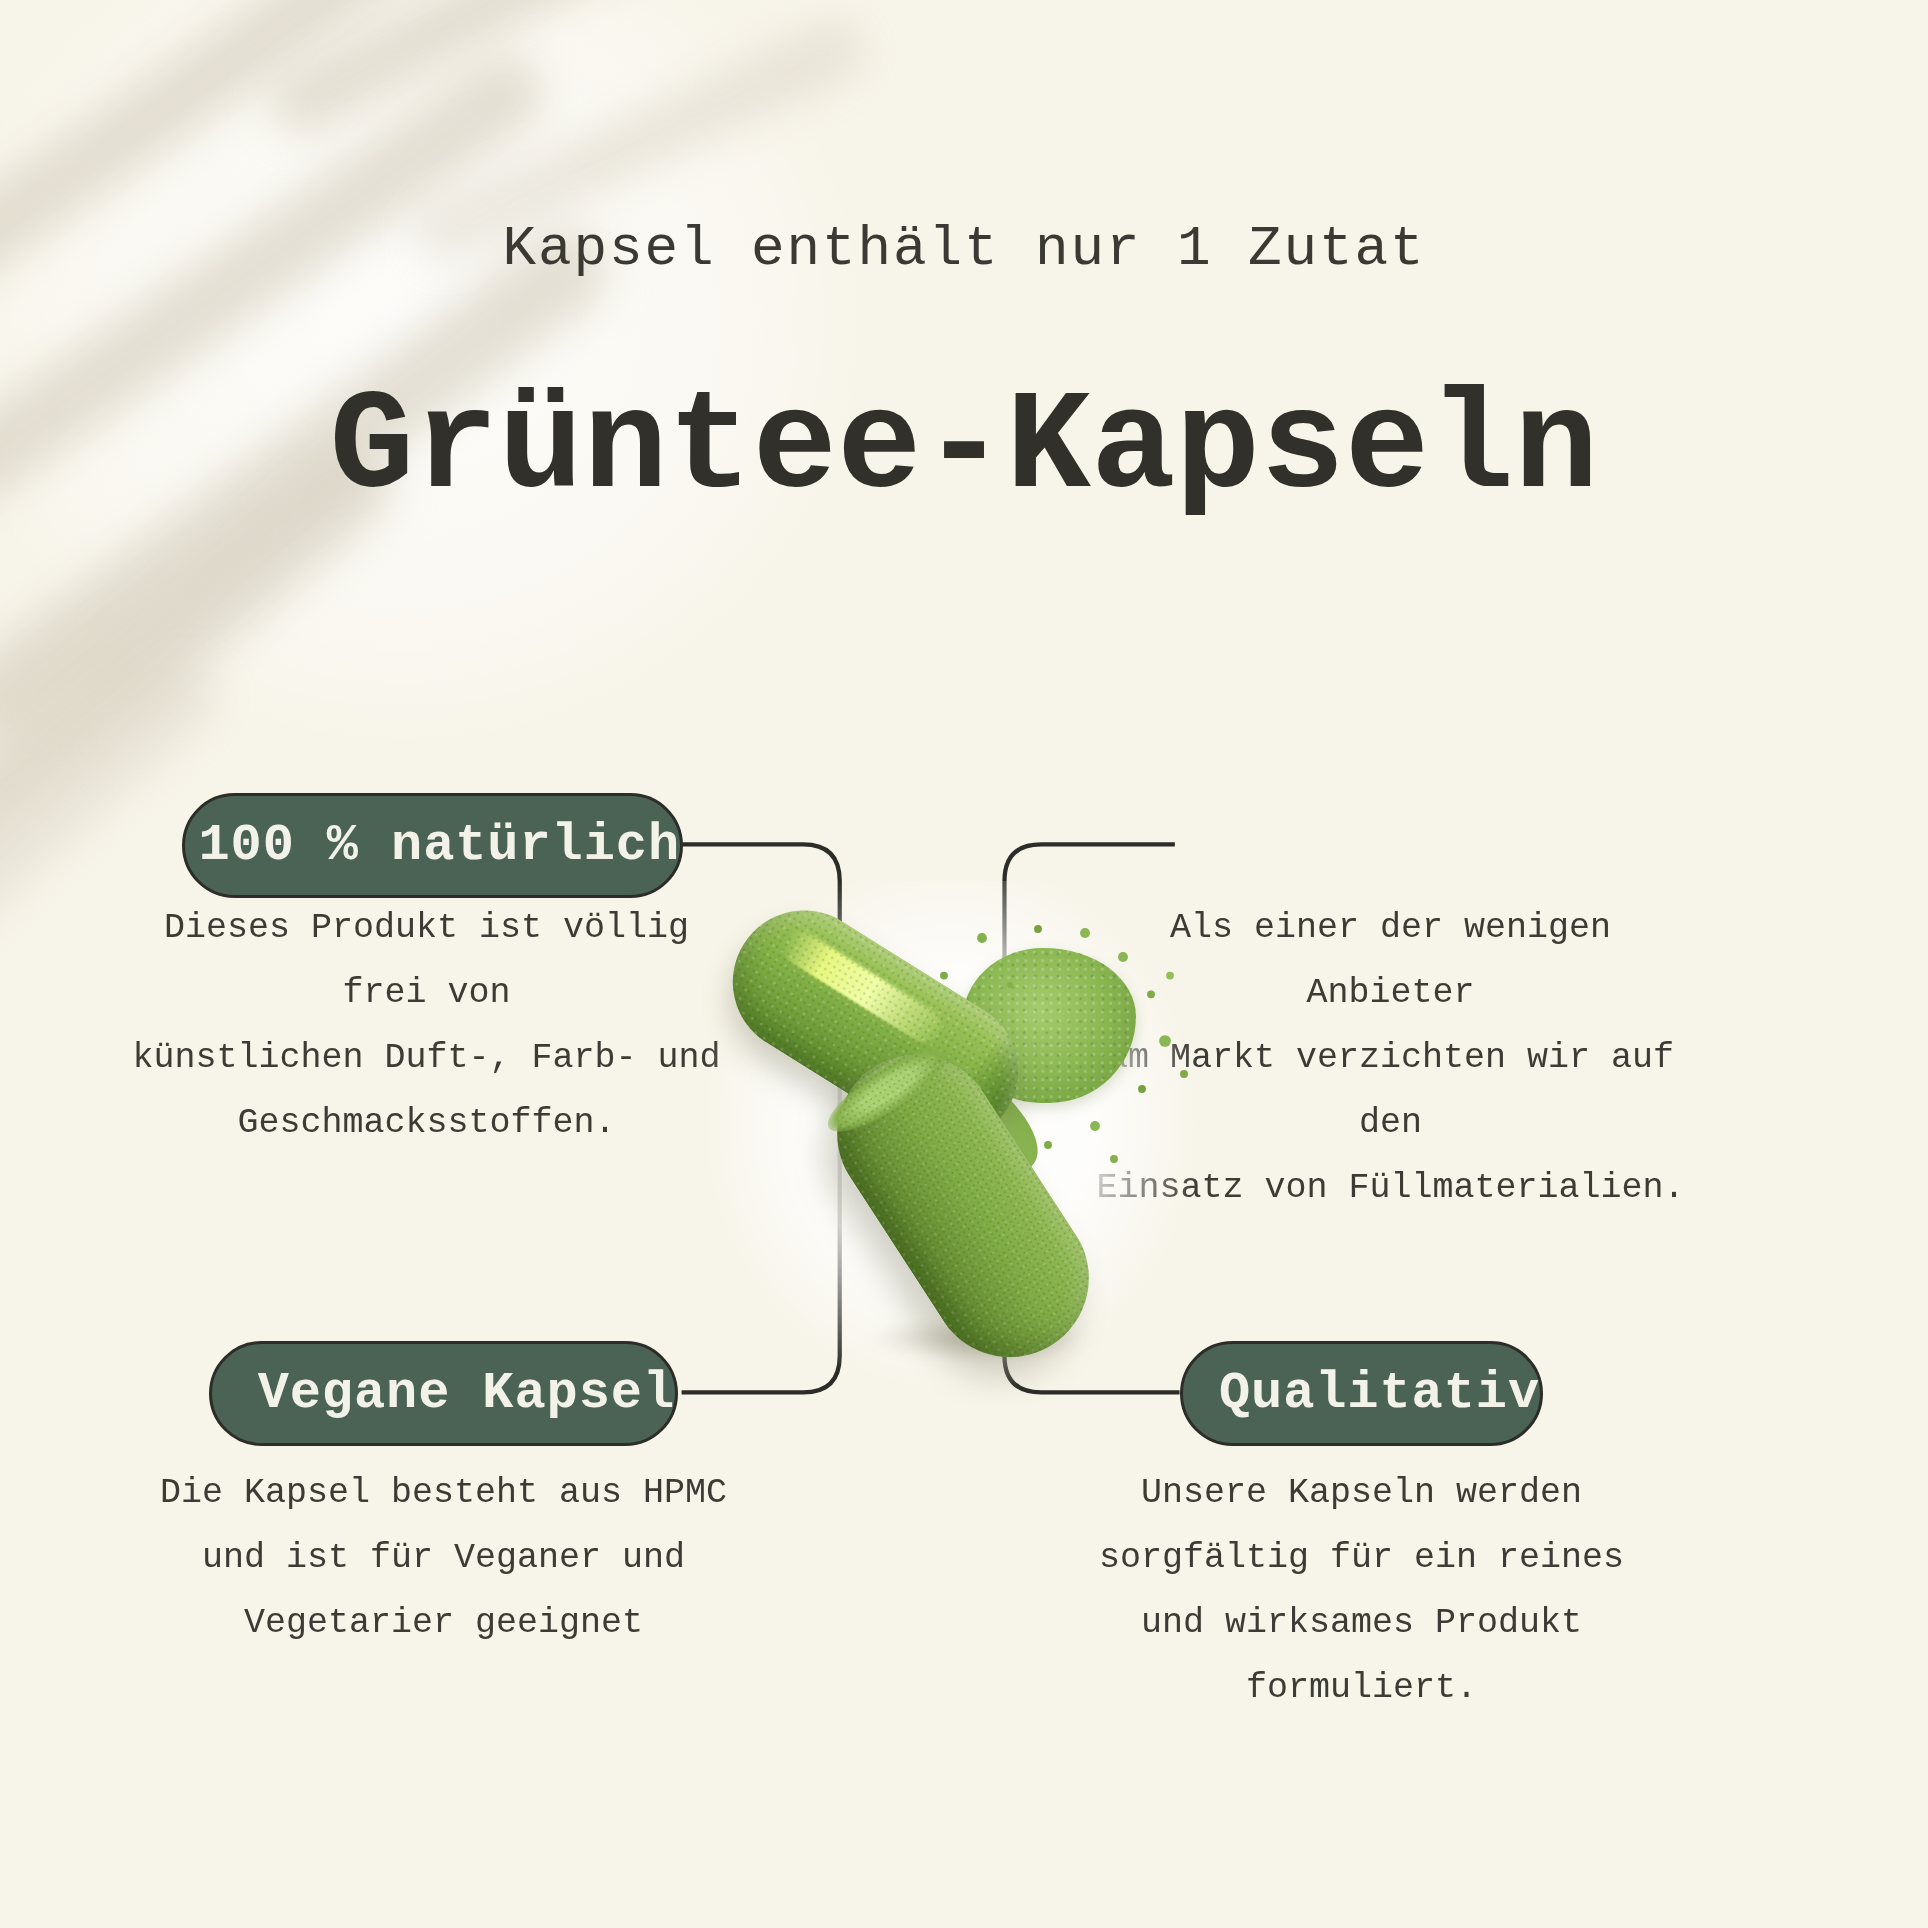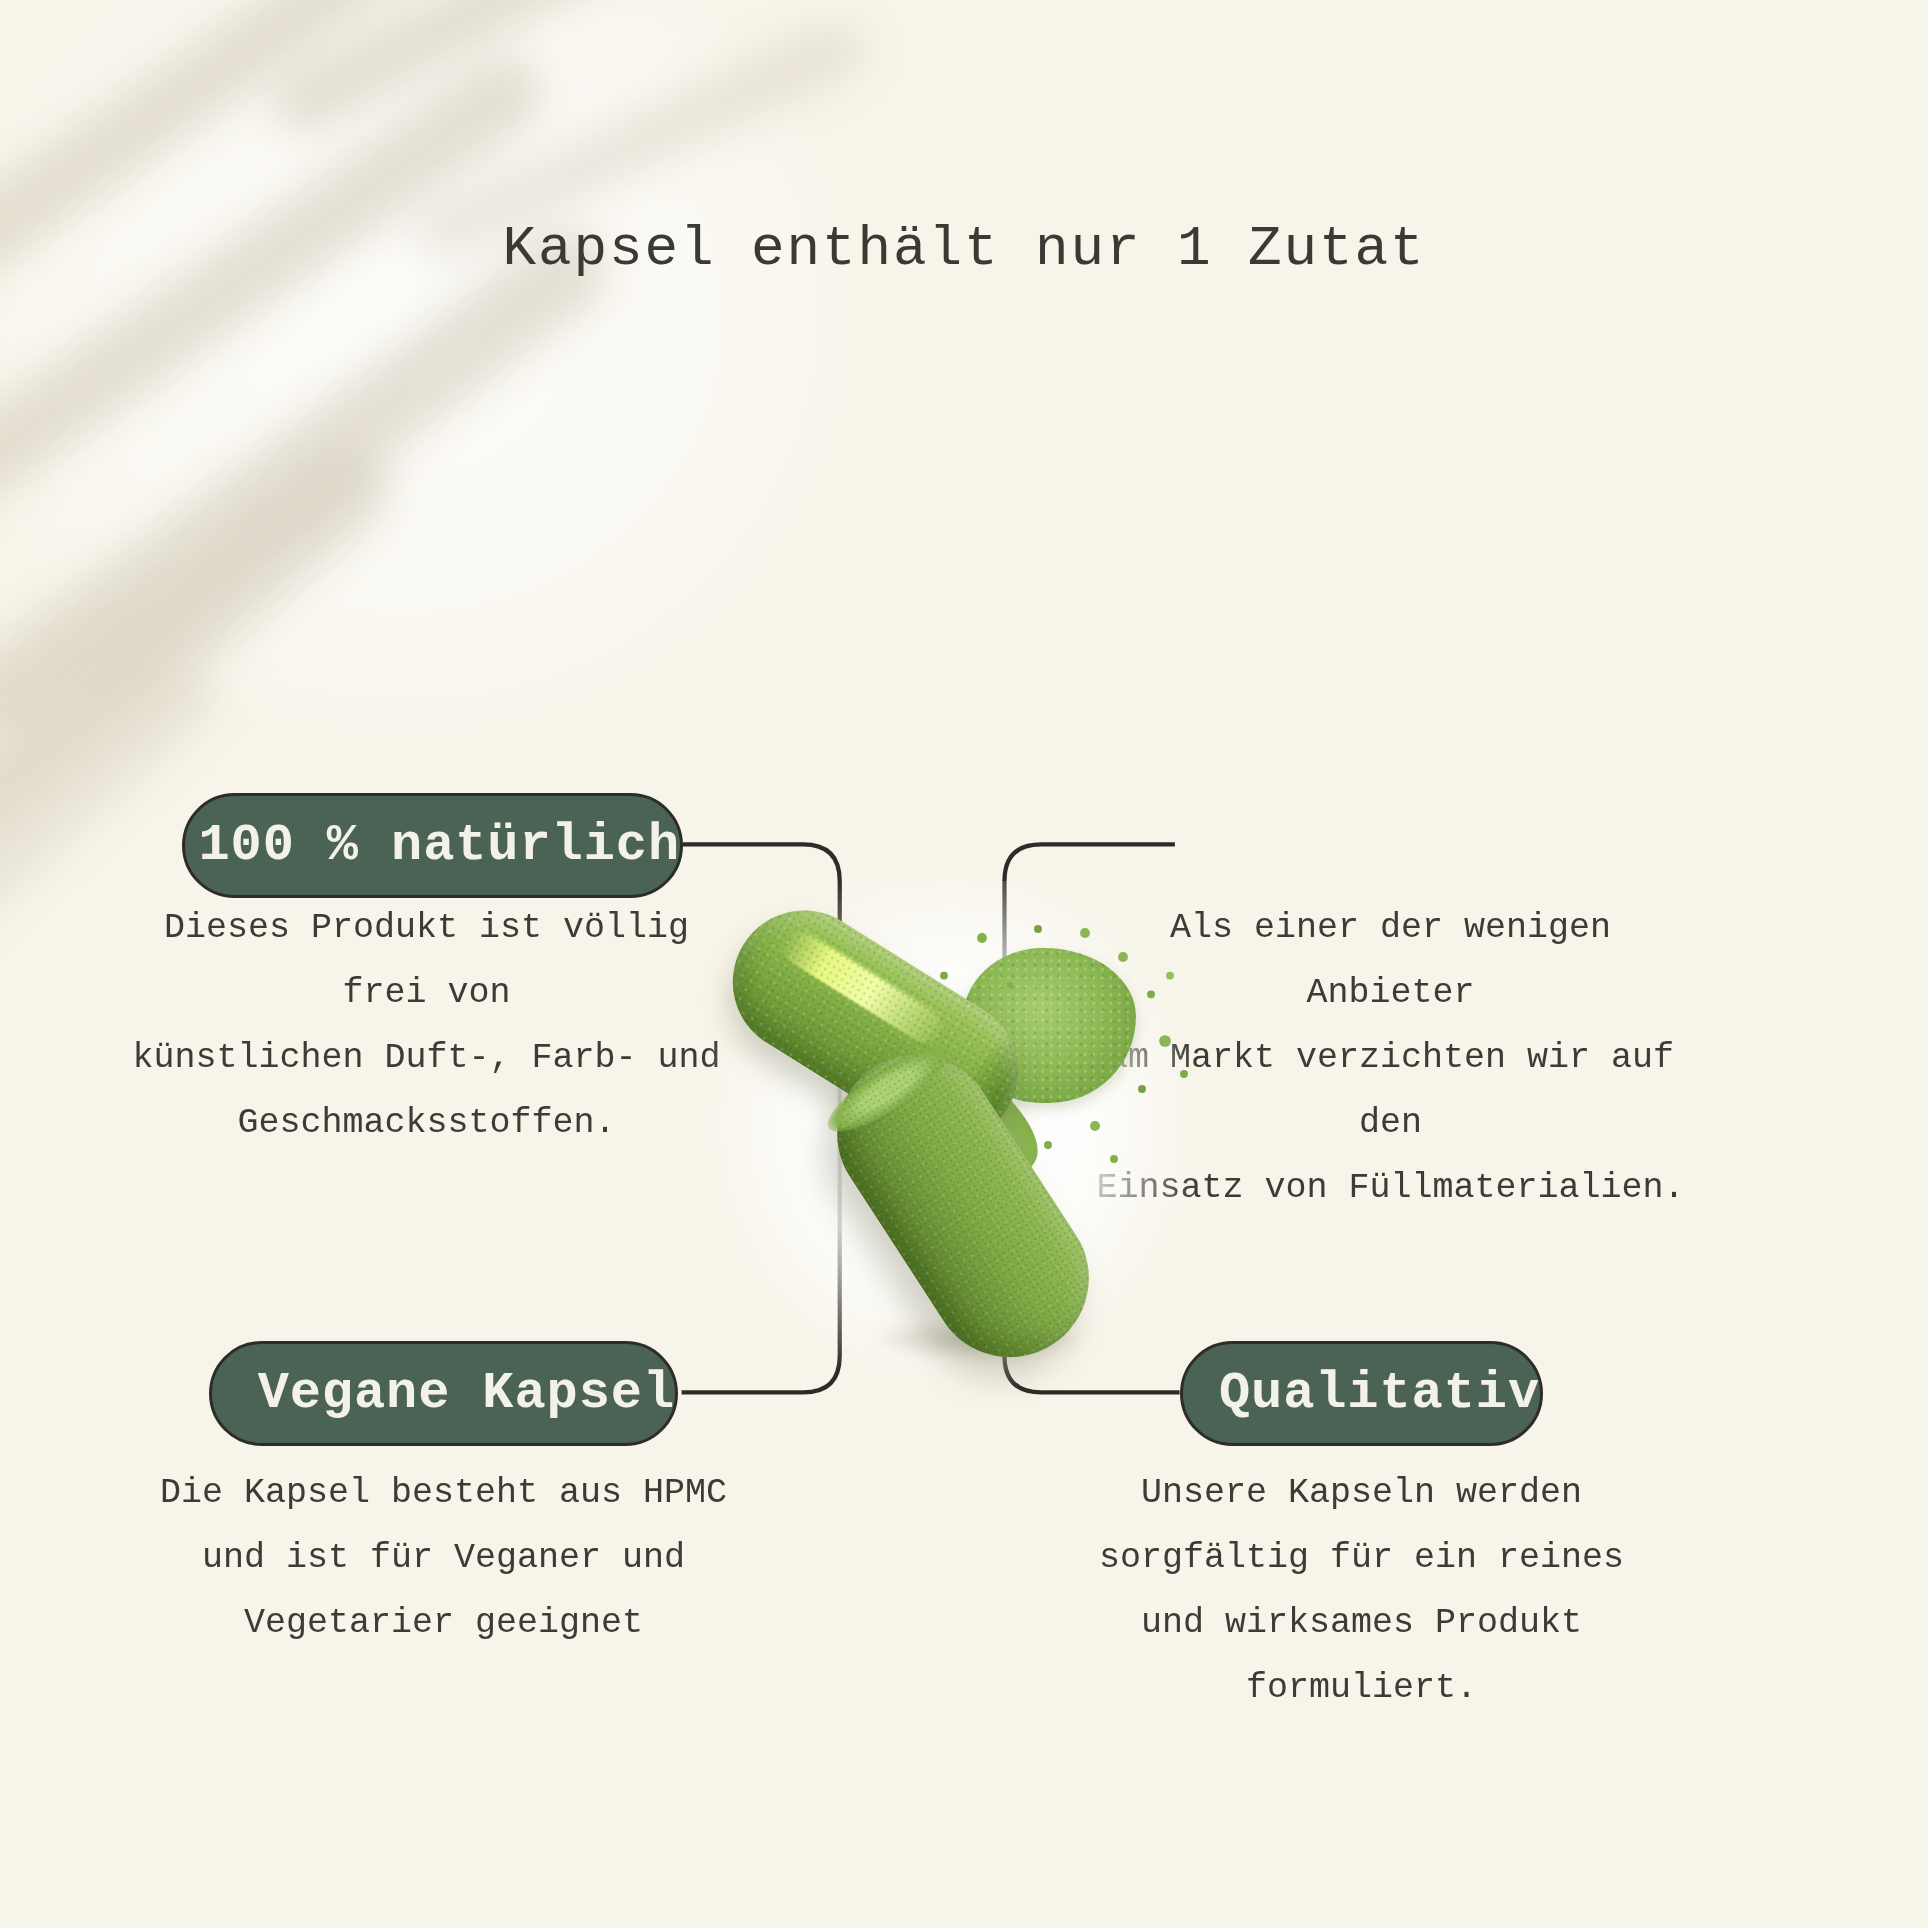--- a/index.html
+++ b/index.html
@@ -97,20 +97,21 @@
   <div class="leaf-wash"></div>
   <div class="streak st1"></div>
   <div class="streak st2"></div>
   <div class="streak st3"></div>
   <div class="streak st4"></div>
   <div class="streak st5"></div>
   <div class="streak st6"></div>
   <div class="streak st7"></div>
 
   <div class="subtitle">Kapsel enthält nur 1 Zutat</div>
+  <div class="title">Grüntee-Kapseln</div>
 
   <svg class="connectors" viewBox="0 0 2048 2048">
     <path d="M 725 897 H 853 Q 892 897 892 936 V 1440 Q 892 1479 853 1479 H 724" fill="none" stroke="#2c2c28" stroke-width="4.5"></path>
     <path d="M 1248 897 H 1106 Q 1067 897 1067 936 V 1440 Q 1067 1479 1106 1479 H 1253" fill="none" stroke="#2c2c28" stroke-width="4.5"></path>
   </svg>
 
   <div class="badge b1">
     <span>100 % natürlich</span>
   </div>
   <div class="badge b4">

